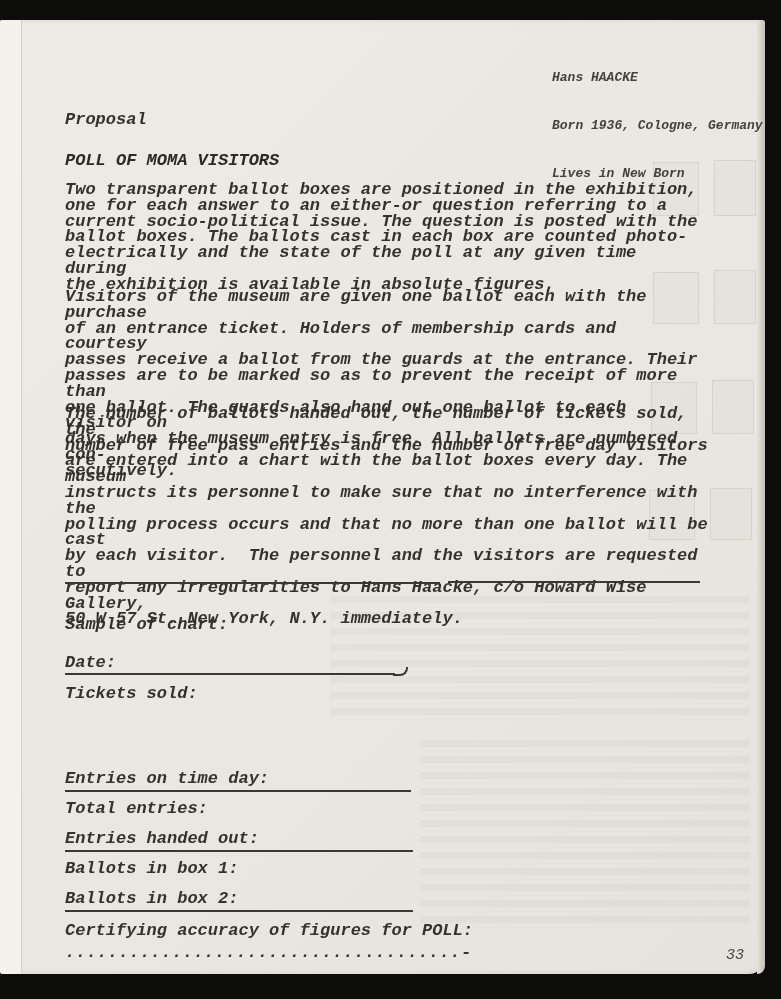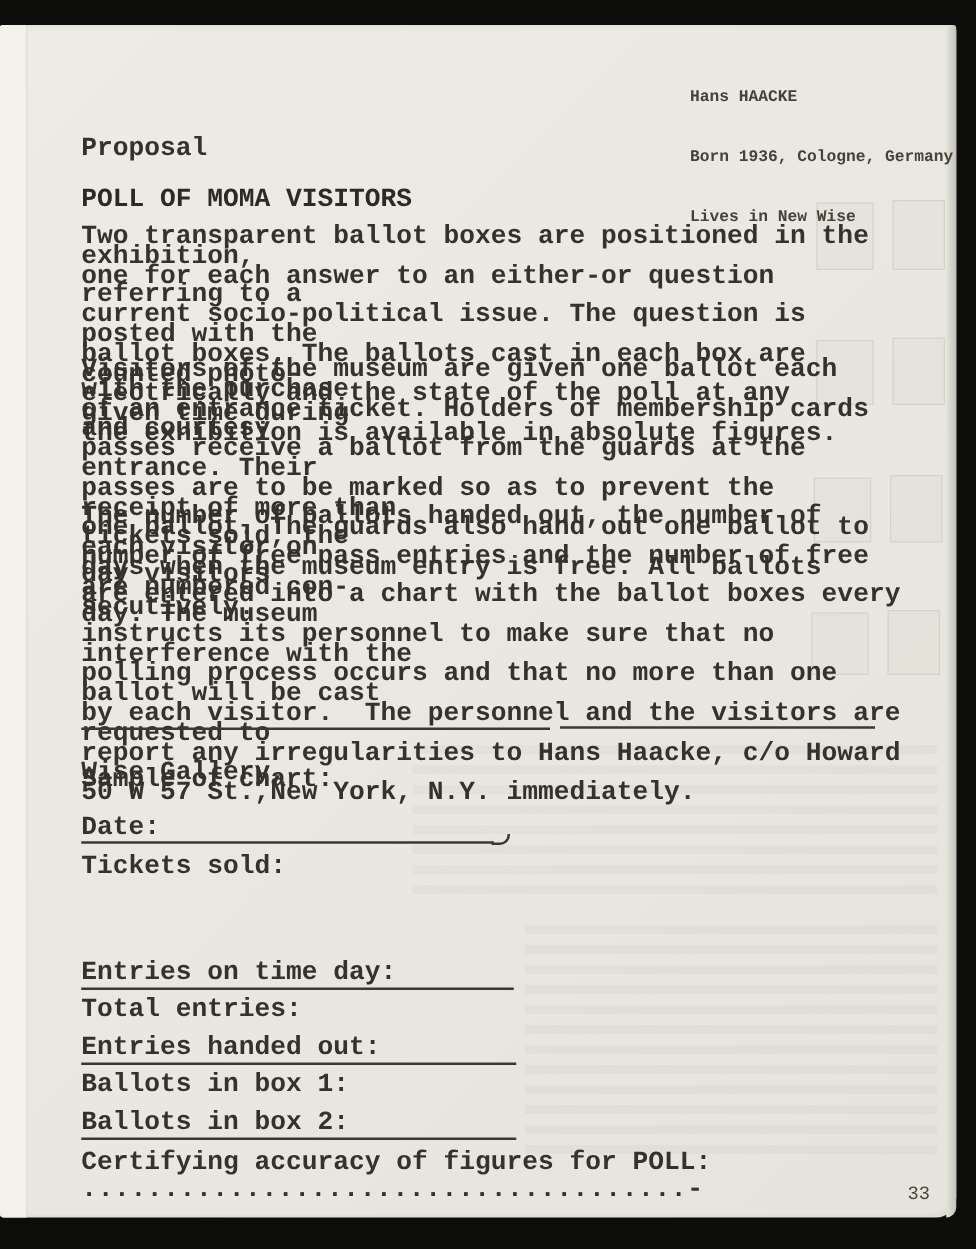--- a/index.html
+++ b/index.html
@@ -6,20 +6,21 @@
   body{
     width:781px;height:999px;overflow:hidden;position:relative;
     background:#0c0c0b;
     font-family:"Liberation Mono","DejaVu Sans Mono",monospace;
   }
   .page{
     position:absolute;left:0;top:20px;width:765px;height:954px;
     background:linear-gradient(135deg,#edece4 0%,#e9e8e0 55%,#e5e4dc 100%);
     border-radius:2px 5px 16px 3px;
     box-shadow:inset -3px 0 6px rgba(0,0,0,0.08);
+    font-style:italic;
   }
   .page-left-edge{
     position:absolute;left:0;top:0;bottom:0;width:21px;
     background:#f2f1ea;border-right:1px solid #d3d1c6;
     border-radius:2px 0 0 3px;
   }
   .page-right-edge{
     position:absolute;right:0;top:0;bottom:0;width:8px;
     background:linear-gradient(to right,#e5e4dc,#c2c1b9);
     border-radius:0 5px 16px 0;
@@ -28,21 +29,21 @@
   .ghost-box{
     position:absolute;border:1px solid rgba(120,118,100,0.14);
     background:rgba(150,148,130,0.04);
   }
   .ghost-smudge{
     position:absolute;opacity:0.05;
     background:repeating-linear-gradient(to bottom,#6b6a5c 0 7px,transparent 7px 16px);
   }
   .txt{
     position:absolute;color:#35322b;
-    font-size:21px;line-height:15.8px;font-weight:700;
+    font-size:17px;line-height:15.8px;font-weight:700;
     white-space:pre-wrap;letter-spacing:0;
   }
   .author{font-size:13px;line-height:16px;color:#45423a;}
   .title{color:#2d2a24;}
   .rule{position:absolute;height:2px;background:#3b3832;}
   .fill-line{position:absolute;height:2px;background:#3b3832;}
   .hook{
     position:absolute;width:13px;height:7px;
     border-bottom:2px solid #3b3832;border-right:2px solid #3b3832;
     border-bottom-right-radius:8px;background:transparent;
@@ -67,21 +68,21 @@
     <div class="ghost-box" style="left:712px;top:360px;width:40px;height:52px;"></div>
     <div class="ghost-box" style="left:649px;top:470px;width:44px;height:48px;"></div>
     <div class="ghost-box" style="left:710px;top:468px;width:40px;height:50px;"></div>
     <div class="ghost-smudge" style="left:330px;top:576px;width:420px;height:120px;"></div>
     <div class="ghost-smudge" style="left:420px;top:720px;width:330px;height:190px;"></div>
   </div>
 
   <div class="txt author" style="left:552px;top:18px;">
     <div>Hans HAACKE</div>
     <div>Born 1936, Cologne, Germany</div>
-    <div>Lives in New Wise</div>
+    <div>Lives in New Born</div>
   </div>
 
   <div class="txt" style="left:65px;top:92px;">Proposal</div>
   <div class="txt title" style="left:65px;top:133px;">POLL OF MOMA VISITORS</div>
 
   <div class="txt" style="left:65px;top:162px;width:640px;">Two transparent ballot boxes are positioned in the exhibition,
 one for each answer to an either-or question referring to a
 current socio-political issue. The question is posted with the
 ballot boxes. The ballots cast in each box are counted photo-
 electrically and the state of the poll at any given time during

